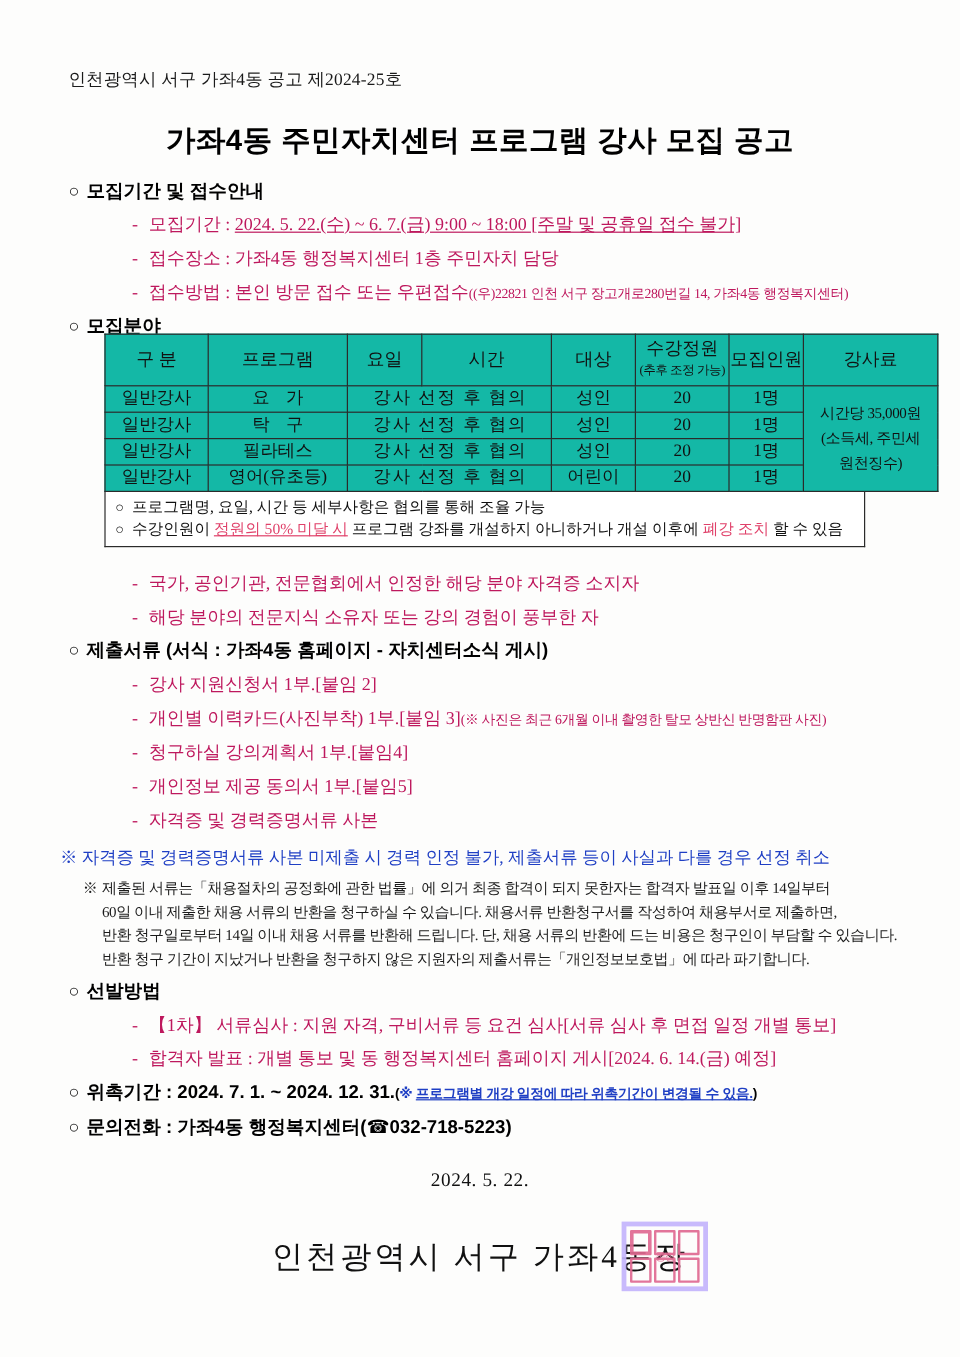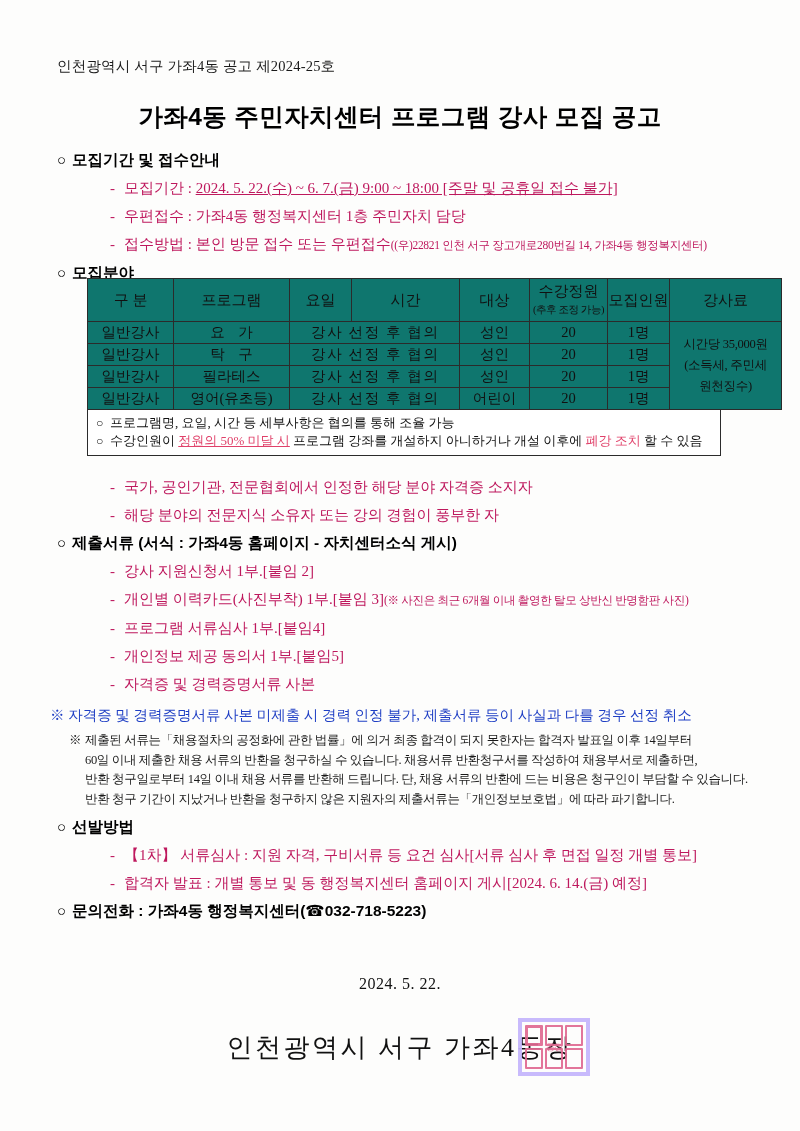--- a/index.html
+++ b/index.html
@@ -97,21 +97,21 @@
     position: absolute;
     left: 87px;
     top: 278px;
     width: 634px;
   }
   table.prog {
     border-collapse: collapse;
     width: 634px;
     table-layout: fixed;
     font-size: 14px;
-    background: #0f766e;
+    background: #14b8a6;
   }
   table.prog th, table.prog td {
     border: 1px solid #2b2b2b;
     text-align: center;
     vertical-align: middle;
     color: #111111;
     padding: 0;
   }
   table.prog thead th {
     height: 42px;
@@ -240,21 +240,21 @@
   <div class="body-block">
 
     <div class="section">
       <div class="sec-head"><span class="circ">○</span><span>모집기간 및 접수안내</span></div>
 
       <div class="sub-line">
         <span class="dash">-</span><span>모집기간</span> : <span class="u">2024. 5. 22.(수) ~ 6. 7.(금) 9:00 ~ 18:00 [주말 및 공휴일 접수 불가]</span>
       </div>
 
       <div class="sub-line">
-        <span class="dash">-</span><span>우편접수</span> : <span>가좌4동 행정복지센터 1층 주민자치 담당</span>
+        <span class="dash">-</span><span>접수장소</span> : <span>가좌4동 행정복지센터 1층 주민자치 담당</span>
       </div>
 
       <div class="sub-line">
         <span class="dash">-</span><span>접수방법</span> : <span>본인 방문 접수 또는 우편접수</span><span class="tiny">((우)22821 인천 서구 장고개로280번길 14, 가좌4동 행정복지센터)</span>
       </div>
     </div>
 
     <div class="section">
       <div class="sec-head"><span class="circ">○</span><span>모집분야</span></div>
     </div>
@@ -264,40 +264,43 @@
     <div class="section">
       <div class="sub-line"><span class="dash">-</span><span>국가, 공인기관, 전문협회에서 인정한 해당 분야 자격증 소지자</span></div>
       <div class="sub-line"><span class="dash">-</span><span>해당 분야의 전문지식 소유자 또는 강의 경험이 풍부한 자</span></div>
     </div>
 
     <div class="section">
       <div class="sec-head"><span class="circ">○</span><span>제출서류 (서식 : 가좌4동 홈페이지 - 자치센터소식 게시)</span></div>
 
       <div class="sub-line"><span class="dash">-</span><span>강사 지원신청서 1부.[붙임 2]</span></div>
       <div class="sub-line"><span class="dash">-</span><span>개인별 이력카드(사진부착) 1부.[붙임 3]</span><span class="tiny">(※ 사진은 최근 6개월 이내 촬영한 탈모 상반신 반명함판 사진)</span></div>
-      <div class="sub-line"><span class="dash">-</span><span>프로그램 서류심사 1부.[붙임4]</span></div>
+      <div class="sub-line"><span class="dash">-</span><span>청구하실 강의계획서 1부.[붙임4]</span></div>
       <div class="sub-line"><span class="dash">-</span><span>개인정보 제공 동의서 1부.[붙임5]</span></div>
       <div class="sub-line"><span class="dash">-</span><span>자격증 및 경력증명서류 사본</span></div>
 
       <div class="star-note blue" style="margin-top:4px">※ 자격증 및 경력증명서류 사본 미제출 시 경력 인정 불가, 제출서류 등이 사실과 다를 경우 선정 취소</div>
 
       <div class="dense" style="margin-top:3px">
         <p><span class="lead">※</span><span>제출된 서류는「채용절차의 공정화에 관한 법률」에 의거 최종 합격이 되지 못한자는 합격자 발표일 이후 14일부터</span></p>
         <p class="ind"><span>60일 이내 제출한 채용 서류의 반환을 청구하실 수 있습니다. 채용서류 반환청구서를 작성하여 채용부서로 제출하면,</span></p>
         <p class="ind"><span>반환 청구일로부터 14일 이내 채용 서류를 반환해 드립니다. 단, 채용 서류의 반환에 드는 비용은 청구인이 부담할 수 있습니다.</span></p>
         <p class="ind"><span>반환 청구 기간이 지났거나 반환을 청구하지 않은 지원자의 제출서류는「개인정보보호법」에 따라 파기합니다.</span></p>
       </div>
     </div>
 
     <div class="section" style="margin-top:4px">
       <div class="sec-head"><span class="circ">○</span><span>선발방법</span></div>
       <div class="sub-line"><span class="dash">-</span><span>【1차】 서류심사 : 지원 자격, 구비서류 등 요건 심사[서류 심사 후 면접 일정 개별 통보]</span></div>
       <div class="sub-line"><span class="dash">-</span><span>합격자 발표 : 개별 통보 및 동 행정복지센터 홈페이지 게시[2024. 6. 14.(금) 예정]</span></div>
     </div>
 
+    <div class="section">
+      <div class="sec-head"><span class="circ">○</span><span>위촉기간 : 2024. 7. 1. ~ 2024. 12. 31.</span><span class="tiny">(</span><span class="tiny blue">※ </span><span class="tiny blue u">프로그램별 개강 일정에 따라 위촉기간이 변경될 수 있음.</span><span class="tiny">)</span></div>
+    </div>
 
     <div class="section">
       <div class="sec-head"><span class="circ">○</span><span>문의전화 : 가좌4동 행정복지센터(☎032-718-5223)</span></div>
     </div>
 
   </div>
 
   <div class="tbl-wrap">
     <table class="prog">
       <colgroup>

